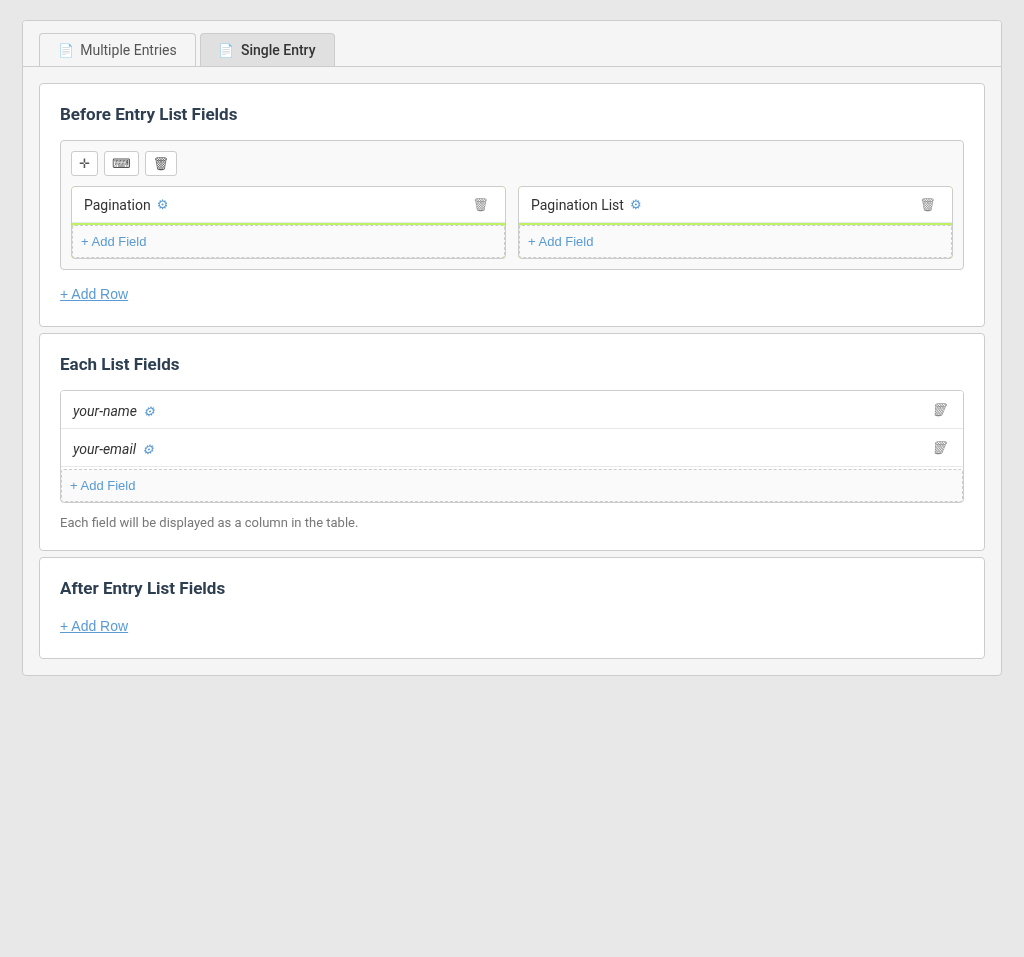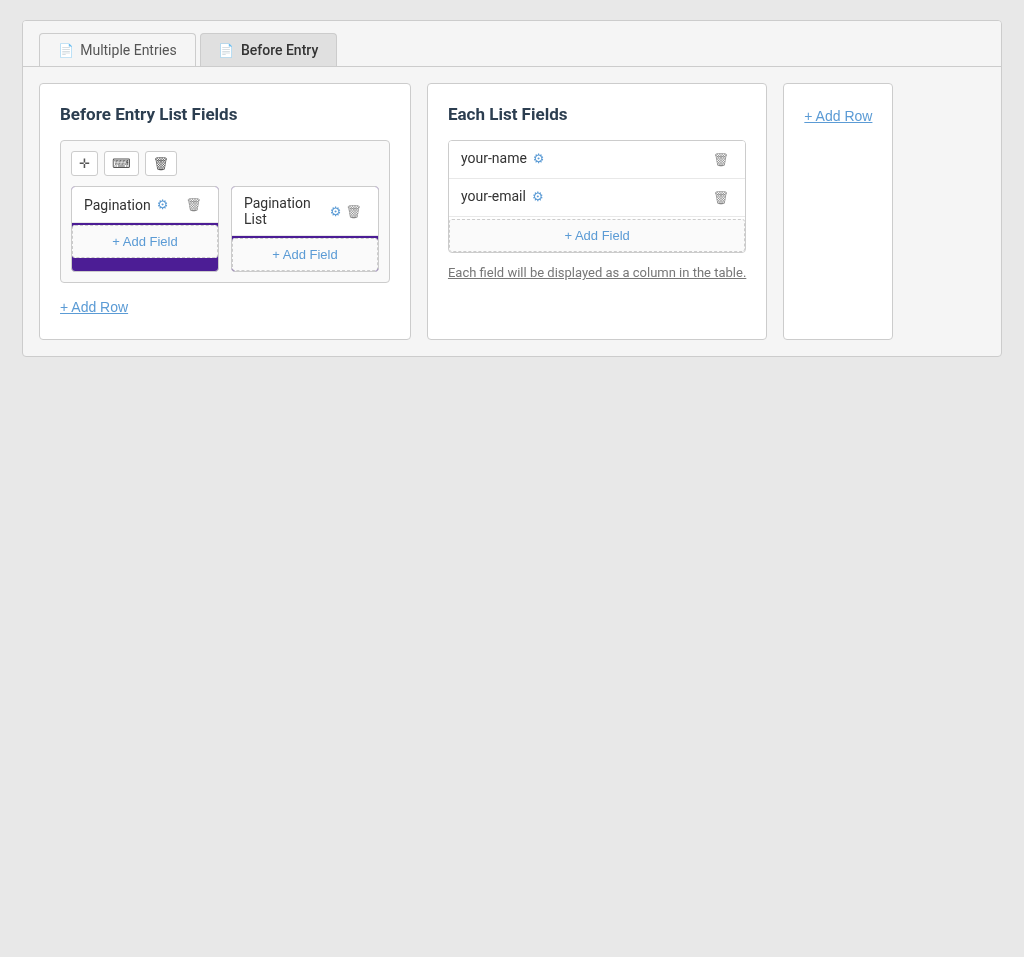--- a/index.html
+++ b/index.html
@@ -49,22 +49,22 @@
       font-weight: 500;
     }
     .tab-icon {
       font-size: 13px;
       color: #555;
     }
     
     .main-content {
       padding: 16px;
       display: flex;
-      flex-direction: row;
-      gap: 16px;
+      flex-direction: column;
+      gap: 6px;
     }
     
     .section {
       background: #fff;
       border: 1px solid #ccc;
       border-radius: 4px;
       padding: 20px;
     }
     .section-title {
       font-size: 17px;
@@ -101,21 +101,21 @@
     }
     
     .columns {
       display: flex;
       gap: 12px;
     }
     .column {
       flex: 1;
       border: 1px solid #ccc;
       border-radius: 4px;
-      background: #4c1d95;
+      background: #bef264;
       overflow: hidden;
     }
     
     .field-item {
       display: flex;
       align-items: center;
       justify-content: space-between;
       padding: 8px 12px;
       border-bottom: 1px solid #e8e8e8;
       background: #fff;
@@ -138,21 +138,21 @@
       color: #888;
       font-size: 13px;
       cursor: pointer;
       padding: 2px 4px;
     }
     
     .add-field-btn {
       display: block;
       width: 100%;
       padding: 8px;
-      text-align: center;
+      text-align: left;
       border: 1.5px dashed #ccc;
       border-radius: 3px;
       background: #fafafa;
       cursor: pointer;
       color: #5b9bd5;
       font-size: 13px;
       margin-top: 2px;
     }
     
     .add-row-btn {
@@ -170,46 +170,46 @@
     
     .single-column-container {
       border: 1px solid #ccc;
       border-radius: 4px;
       background: #fff;
       margin-bottom: 12px;
       overflow: hidden;
     }
     .field-row-full {
       display: flex;
-      align-items: flex-start;
+      align-items: flex-end;
       justify-content: space-between;
       padding: 9px 12px;
       border-bottom: 1px solid #e8e8e8;
       background: #fff;
+      font-style: italic;
     }
     .hint-text {
       font-size: 13px;
       color: #777;
       margin-top: 4px;
-      text-decoration: underline;
     }
   </style>
 </head>
 <body>
 
 <div class="outer-container">
 
   <div class="tabs">
     <div class="tab">
       <span class="tab-icon">📄</span>
       <span>Multiple Entries</span>
     </div>
     <div class="tab active">
       <span class="tab-icon">📄</span>
-      <span>Before Entry</span>
+      <span>Single Entry</span>
     </div>
   </div>
 
   <div class="main-content">
 
     <div class="section">
       <div class="section-title">Before Entry List Fields</div>
 
       <div class="row-container">
 
@@ -269,17 +269,18 @@
           <span class="trash-icon">🗑</span>
         </div>
 
         <button class="add-field-btn">+ Add Field</button>
       </div>
 
       <p class="hint-text">Each field will be displayed as a column in the table.</p>
     </div>
 
     <div class="section">
+      <div class="section-title">After Entry List Fields</div>
       <button class="add-row-btn">+ Add Row</button>
     </div>
 
   </div>
 </div>
 
 </body></html>

